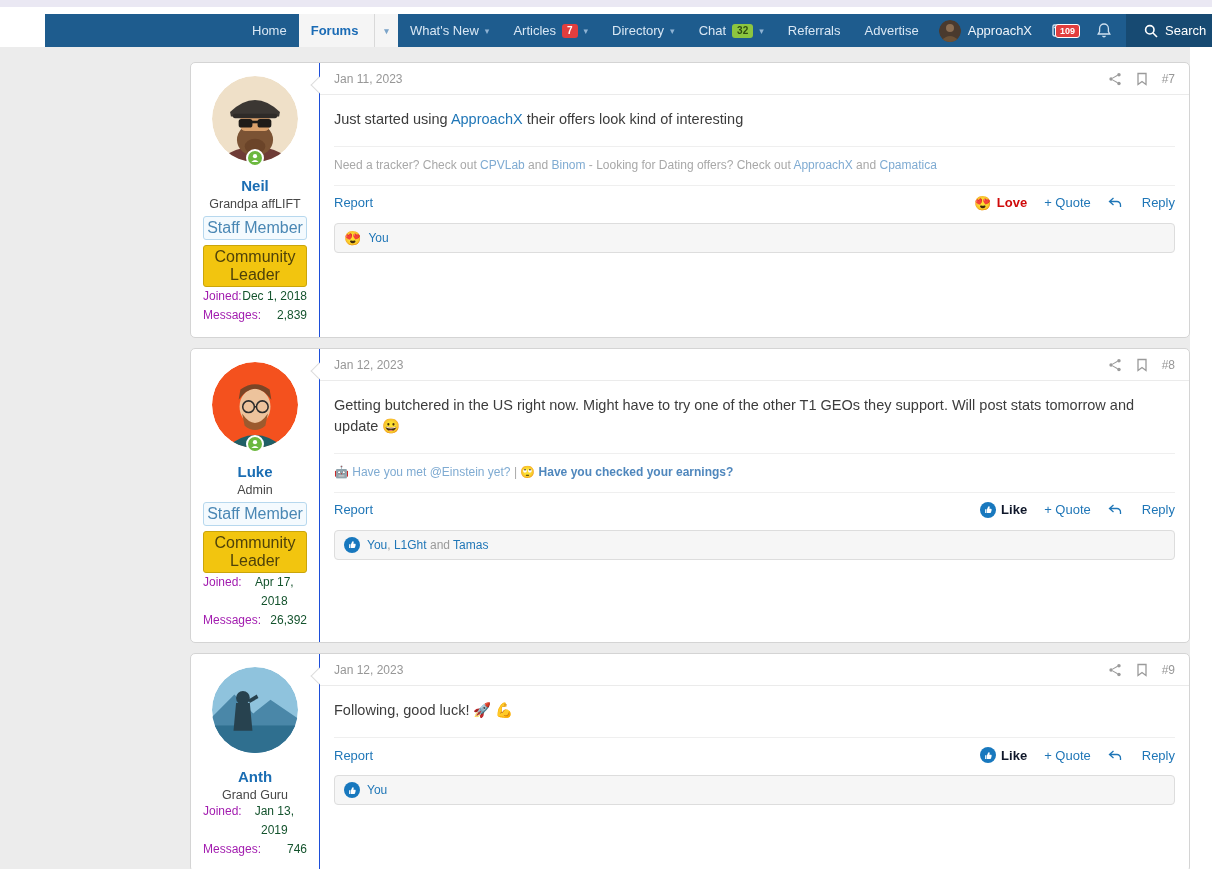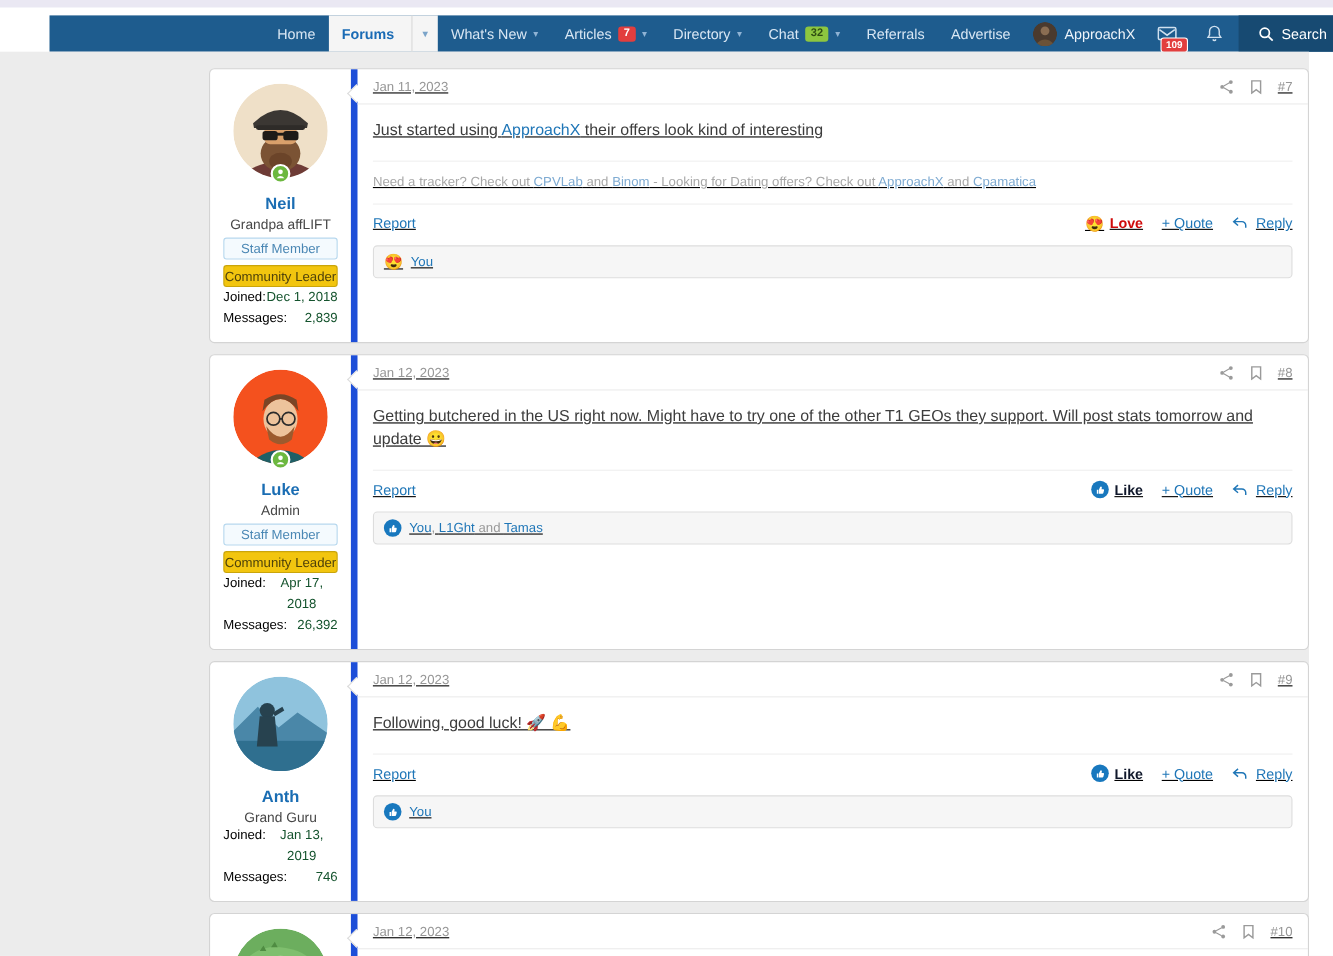--- a/index.html
+++ b/index.html
@@ -33,21 +33,21 @@
     font-size: 10px; font-weight: bold; padding: 1px 5px; border-radius: 3px;
     line-height: 12px;
   }
   .nav-badge.red { background: #e23e3e; color: #fff; }
   .nav-badge.green { background: #8dc63f; color: #2f4d12; }
   .nav-right { margin-left: auto; display: flex; align-items: stretch; }
   .nav-user { display: flex; align-items: center; gap: 7px; padding: 0 8px; cursor: pointer; color: #eef4fa; }
   .nav-avatar { width: 22px; height: 22px; border-radius: 50%; overflow: hidden; flex-shrink: 0; }
   .nav-inbox { display: flex; align-items: center; padding: 0 12px; position: relative; cursor: pointer; }
   .inbox-badge {
-    position: absolute; top: 20px; right: 2px; background: #e23e3e; color: #fff;
+    position: absolute; top: 10px; right: 2px; background: #e23e3e; color: #fff;
     font-size: 9px; font-weight: bold; padding: 1px 4px; border-radius: 3px;
     border: 1px solid #fff;
   }
   .nav-bell { display: flex; align-items: center; padding: 0 14px; cursor: pointer; }
   .nav-search {
     background: #174a72; display: flex; align-items: center; gap: 7px;
     padding: 0 18px; color: #fff; cursor: pointer;
   }
 
   
@@ -67,34 +67,34 @@
   .avatar { width: 86px; height: 86px; border-radius: 50%; overflow: hidden; cursor: pointer; }
   .avatar svg { display: block; }
   .online {
     position: absolute; left: 50%; bottom: -5px; transform: translateX(-50%);
     width: 18px; height: 18px; border-radius: 50%; background: #6cb83f;
     border: 2px solid #fff; display: flex; align-items: center; justify-content: center;
   }
   .uname { margin-top: 15px; font-size: 15px; font-weight: bold; color: #1a6db3; cursor: pointer; }
   .utitle { margin-top: 3px; font-size: 12.5px; color: #474747; }
   .ubadge {
-    display: block; margin: 5px 12px 0; font-size: 12px; padding: 2px 0;
+    display: block; margin: 5px 12px 0; font-size: 16px; padding: 2px 0;
     border-radius: 3px;
   }
   .ubadge.staff { background: #f4fafe; border: 1px solid #b7d8ee; color: #4a87b4; }
   .ubadge.community { background: #f2c50f; border: 1px solid #caa50a; color: #4f420a; }
   .ustat {
     display: flex; justify-content: space-between; padding: 0 12px;
     font-size: 12px; line-height: 19px;
   }
   .ustat:first-of-type { margin-top: 9px; }
-  .ustat .k { color: #000000; }
+  .ustat .k { color: #a21caf; }
   .ustat .v { color: #14532d; }
 
-  .msg-cell { flex: 1; border-left: 6px solid #1d4ed8; position: relative; min-width: 0; text-decoration: underline; }
+  .msg-cell { flex: 1; border-left: 1px solid #1d4ed8; position: relative; min-width: 0; }
   .bubble-arrow {
     position: absolute; left: -7px; top: 16px; width: 12px; height: 12px;
     background: #fff; border-left: 1px solid #dcdcdc; border-bottom: 1px solid #dcdcdc;
     transform: rotate(45deg);
   }
   .msg-head {
     display: flex; justify-content: space-between; align-items: center;
     padding: 9px 14px 8px; border-bottom: 1px solid #ebebeb;
     font-size: 12px; color: #979797;
   }
@@ -118,21 +118,21 @@
   .actions-right { display: flex; align-items: center; gap: 17px; }
   .react { display: flex; align-items: center; gap: 5px; cursor: pointer; }
   .react.love { color: #cf0a0a; font-weight: bold; }
   .react.like { color: #0f172a; font-weight: bold; }
   .remoji { font-size: 14px; }
   .thumb-disc {
     width: 16px; height: 16px; border-radius: 50%; background: #1878be;
     display: inline-flex; align-items: center; justify-content: center; flex-shrink: 0;
   }
   .act-quote { color: #1f76b7; cursor: pointer; }
-  .act-reply { color: #1f76b7; cursor: pointer; display: flex; align-items: center; gap: 8px; }
+  .act-reply { color: #1f76b7; cursor: pointer; display: flex; align-items: center; gap: 20px; }
   .reaction-bar {
     margin: 3px 14px 13px; background: #f6f6f6; border: 1px solid #dddddd;
     border-radius: 4px; padding: 6px 9px; font-size: 12px; color: #9a9a9a;
     display: flex; align-items: center; gap: 7px; cursor: pointer;
   }
   .reaction-bar .lnk { color: #1f76b7; }
 </style>
 </head>
 <body>
 
@@ -338,20 +338,23 @@
                 <circle cx="12.5" cy="13" r="2" fill="#9a9a9a"></circle>
                 <path d="M5.2 7 L11 3.8 M5.2 9 L11 12.2" stroke="#9a9a9a" stroke-width="1.2" fill="none"></path>
               </svg>
           <svg width="12" height="14" viewBox="0 0 12 14">
                 <path d="M2 1.5 h8 v11 l-4 -3 -4 3 z" fill="none" stroke="#9a9a9a" stroke-width="1.3"></path>
               </svg>
           <span class="pnum">#8</span>
         </span>
       </div>
       <div class="msg-content"><span>Getting butchered in the US right now. Might have to try one of the other T1 GEOs they support. Will post stats tomorrow and update 😀</span></div>
+      <div class="signature">
+        <div><span>🤖 </span><span class="lnk">Have you met @Einstein yet?</span><span> | 🙄 </span><span class="lnk-b">Have you checked your earnings?</span></div>
+      </div>
       <div class="action-row">
         <span class="report">Report</span>
         <span class="actions-right">
           <span class="react like">
             <span class="thumb-disc">
               <svg width="9" height="9" viewBox="0 0 12 12">
                     <path d="M1.5 5.5 h1.8 v5 H1.5 z M4 10.5 h4.2 c.6 0 1.1-.4 1.2-1 l.8-3 c.2-.8-.4-1.5-1.2-1.5 H7.2 l.4-2 c.1-.6-.3-1.2-.9-1.3-.5-.1-1 .2-1.2.7 L4 5.5 z" fill="#fff"></path>
                   </svg>
             </span>
             <span>Like</span>

